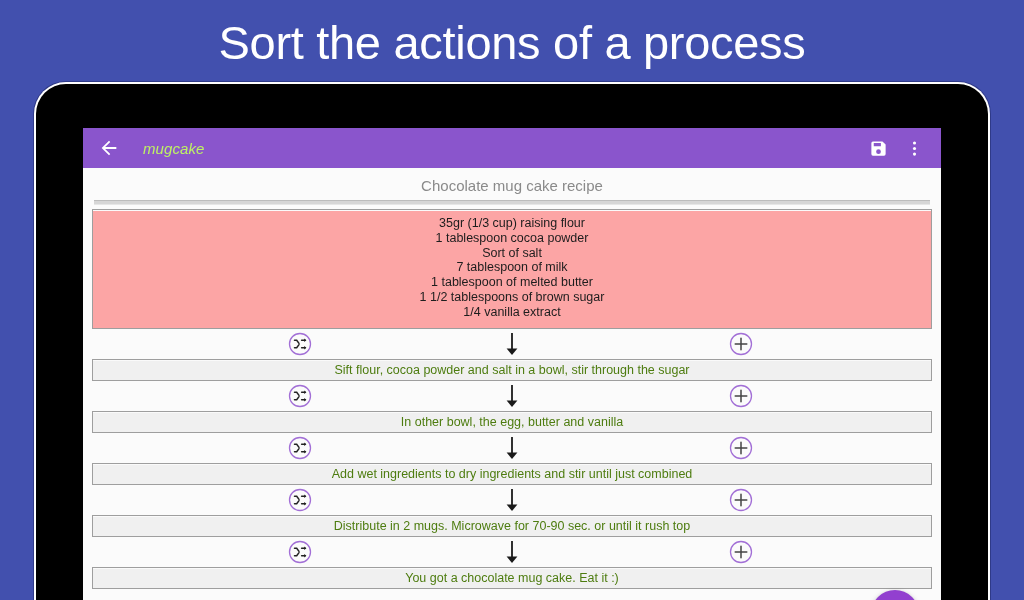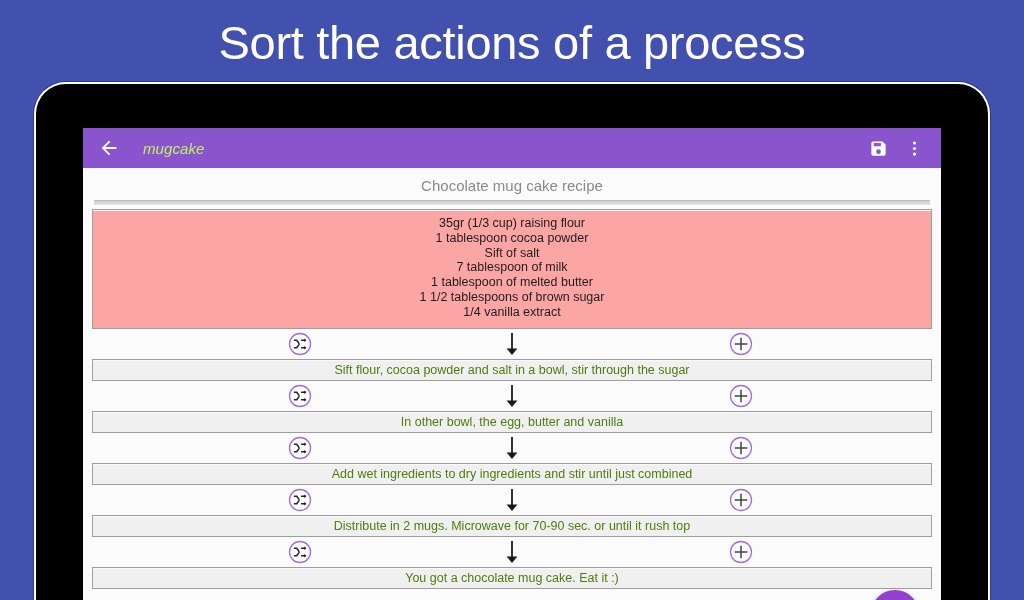--- a/index.html
+++ b/index.html
@@ -151,21 +151,21 @@
       </div>
 
       <div class="content">
 
         <div class="recipe-title">Chocolate mug cake recipe</div>
         <div class="divider"></div>
 
         <div class="panel ingredients">
           <div class="ing">35gr (1/3 cup) raising flour</div>
           <div class="ing">1 tablespoon cocoa powder</div>
-          <div class="ing">Sift of salt</div>
+          <div class="ing">Sort of salt</div>
           <div class="ing">7 tablespoon of milk</div>
           <div class="ing">1 tablespoon of melted butter</div>
           <div class="ing">1 1/2 tablespoons of brown sugar</div>
           <div class="ing">1/4 vanilla extract</div>
         </div>
 
         <div class="connector">
           <div class="shuffle">
             <svg width="24" height="24" viewBox="0 0 24 24">
                 <circle cx="12" cy="12" r="10.5" fill="none" stroke="#a26fd6" stroke-width="1.3"></circle>

